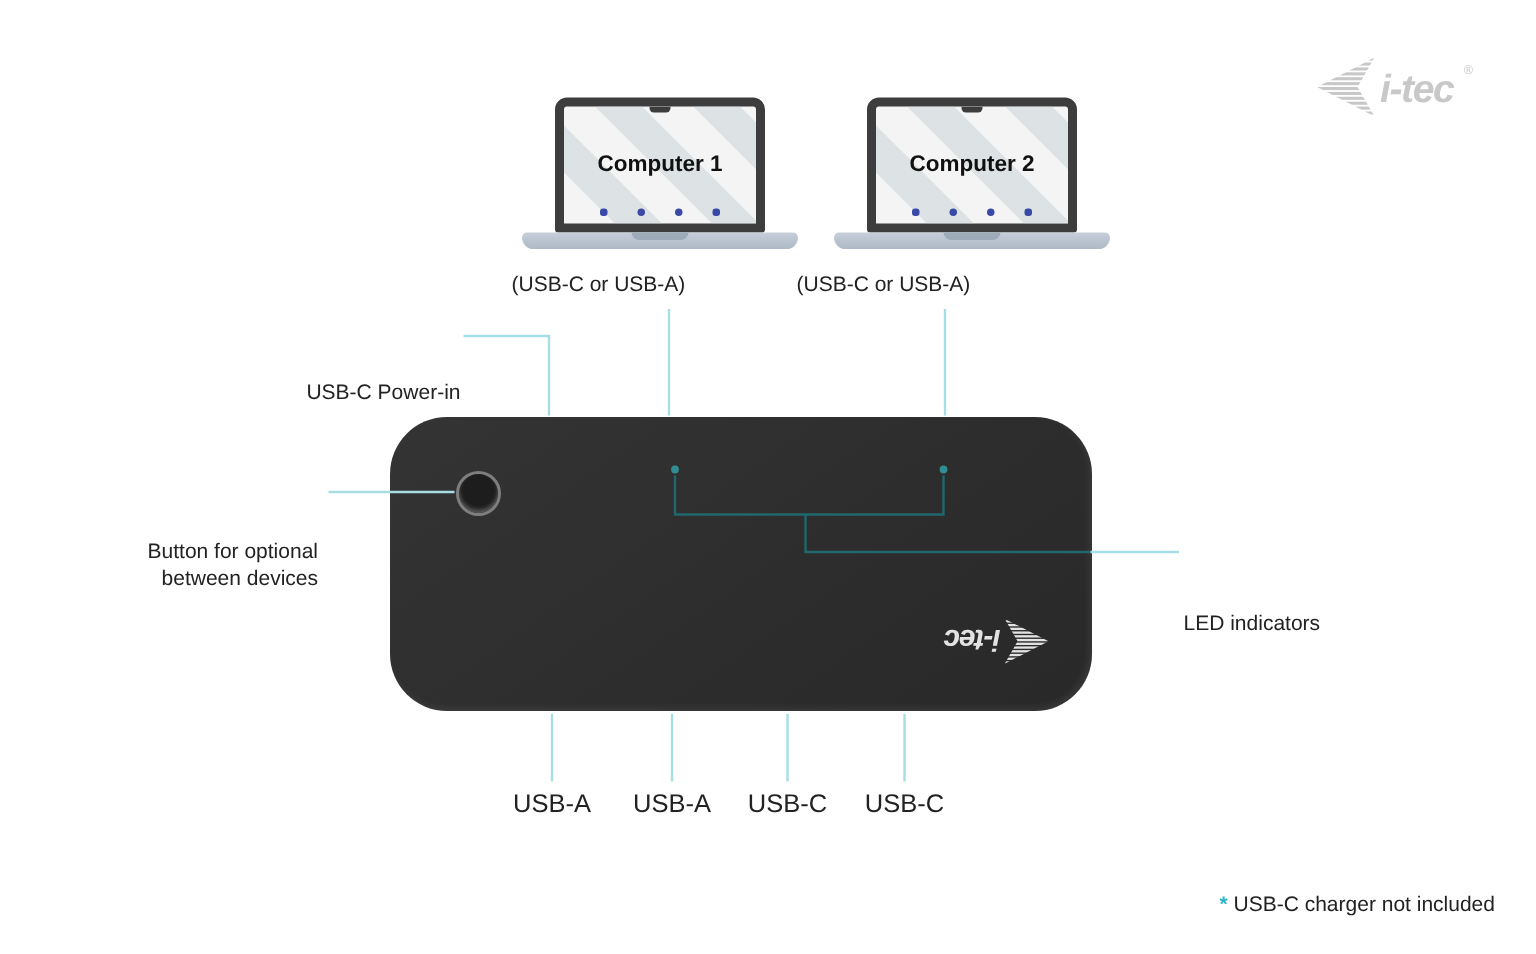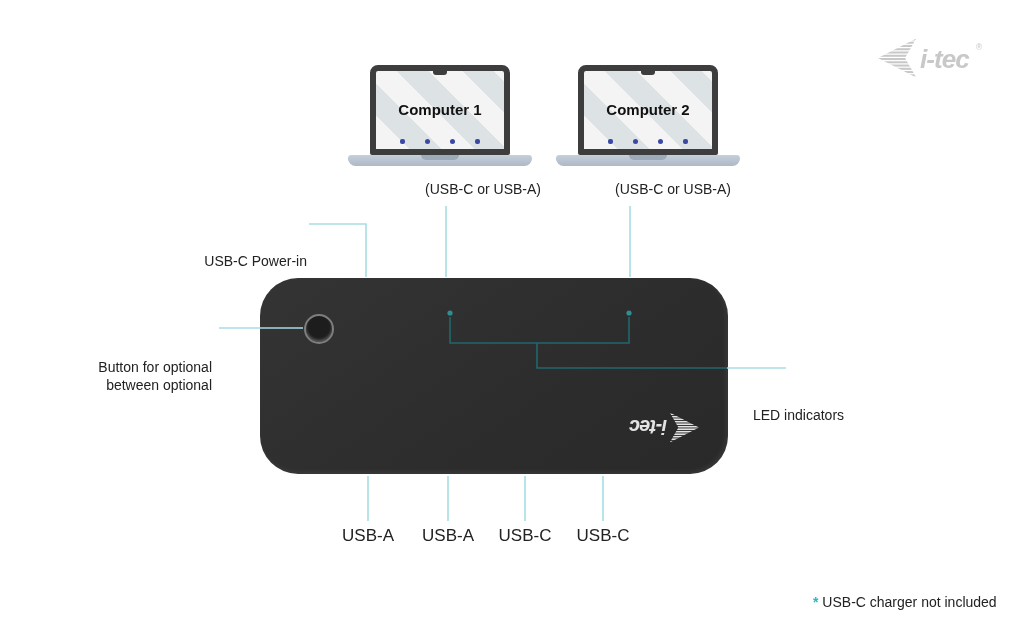--- a/index.html
+++ b/index.html
@@ -23,33 +23,33 @@
   .screen-inner{position:absolute;left:0;top:0;right:0;bottom:0;
     background-image:repeating-linear-gradient(45deg,transparent 0px,transparent 24px,rgba(198,210,214,0.5) 24px,rgba(198,210,214,0.5) 46px);}
   .cam-notch{position:absolute;left:50%;top:0;transform:translateX(-50%);width:14px;height:4px;background:#3d3d3d;border-radius:0 0 3px 3px;}
   .computer-name{position:absolute;left:0;right:0;top:30px;text-align:center;font-size:15px;font-weight:bold;color:#111111;}
   .dock-icons{position:absolute;left:0;right:0;bottom:5px;display:flex;justify-content:center;gap:20px;}
   .dock-icon{width:5px;height:5px;border-radius:2px;background:#3a49a5;}
   .dock-icon.round{border-radius:50%;}
   .base{position:absolute;left:0;top:90px;width:184px;height:11px;
     background:linear-gradient(#c6cfda,#adb9c6);border-radius:4px 4px 9px 9px;}
   .base-notch{position:absolute;left:50%;top:0;transform:translateX(-50%);width:38px;height:5px;background:#9dabb9;border-radius:0 0 5px 5px;}
-  .conn-label{width:200px;text-align:right;font-size:14px;}
+  .conn-label{width:200px;text-align:left;font-size:14px;}
 
   
   .device{left:260px;top:278px;width:468px;height:196px;border-radius:38px;
     background:linear-gradient(145deg,#343434 0%,#2d2d2d 55%,#292929 100%);
     box-shadow:inset -2px -2px 5px rgba(255,255,255,0.07);}
   .switch-button{position:absolute;left:44px;top:36px;width:26px;height:26px;border-radius:50%;
     background:#1d1d1d;border:2px solid #7e7e7e;box-shadow:inset 0 -2px 3px rgba(255,255,255,0.28);}
 
   
   .power-label{left:100px;top:205px;width:207px;text-align:right;}
   .button-label{left:60px;top:310px;width:152px;text-align:right;line-height:18px;}
-  .led-label{left:753px;top:359px;}
+  .led-label{left:789px;top:359px;}
   .port-label{top:526px;width:80px;text-align:center;font-size:17px;}
   .footnote{left:813px;top:582px;font-size:14px;margin-top:12px;}
 
   svg.overlay{position:absolute;left:0;top:0;z-index:5;pointer-events:none;}
   .logo-svg{display:block;}
 </style>
 </head>
 <body>
 
 <div id="canvas">
@@ -166,21 +166,21 @@
     <line x1="525" y1="476" x2="525" y2="521" stroke="#a6dee4" stroke-width="1.6"></line>
     <line x1="603" y1="476" x2="603" y2="521" stroke="#a6dee4" stroke-width="1.6"></line>
   </svg>
 
   <div class="abs label power-label">
     <div>USB-C Power-in</div>
   </div>
 
   <div class="abs label button-label">
     <div>Button for optional</div>
-    <div>between optional</div>
+    <div>between devices</div>
   </div>
 
   <div class="abs label led-label">LED indicators</div>
 
   <div class="abs port-label" style="left:328px;">USB-A</div>
   <div class="abs port-label" style="left:408px;">USB-A</div>
   <div class="abs port-label" style="left:485px;">USB-C</div>
   <div class="abs port-label" style="left:563px;">USB-C</div>
 
   <div class="abs footnote">

